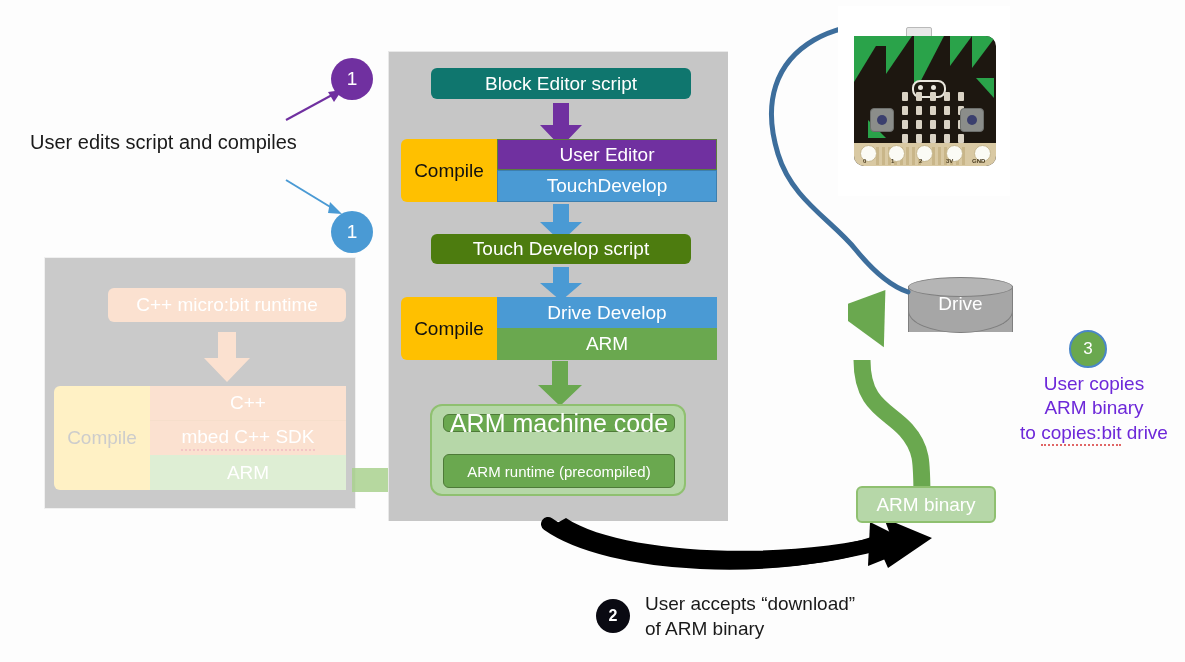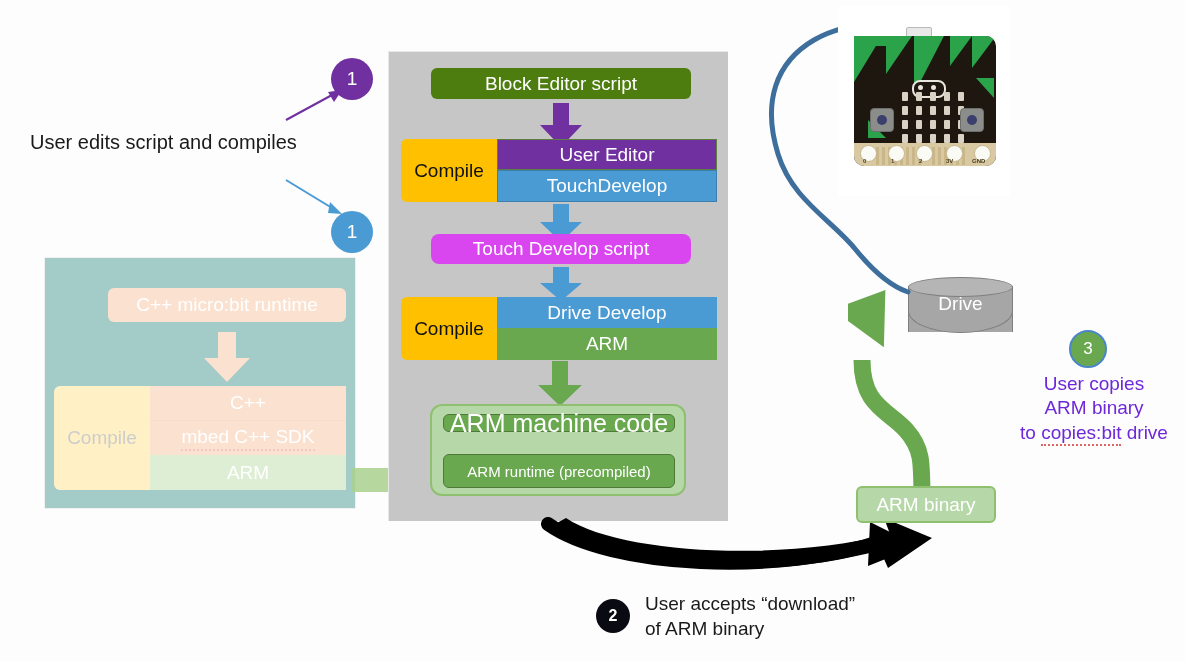--- a/index.html
+++ b/index.html
@@ -8,36 +8,36 @@
   .stage{position:absolute;left:0;top:0;width:1185px;height:662px;background:#fdfdfd;}
   .abs{position:absolute;box-sizing:border-box;}
 
   
   #browser-panel{left:388px;top:51px;width:340px;height:470px;background:#c6c6c6;
       border-left:1px solid #e8e8e8;border-top:1px solid #e8e8e8;}
   #browser-title{left:388px;top:28px;width:340px;font-size:20px;color:#1a1a1a;margin-top:40px;}
 
   .box{border-radius:6px;display:flex;align-items:center;justify-content:center;
        color:#ffffff;font-size:19px;text-align:center;}
-  .purple{background:#4d7c0f;}
-  .blue{background:#d946ef;border-radius:8px;}
+  .purple{background:#0f766e;}
+  .blue{background:#4d7c0f;}
 
   
   .compile-left{background:#ffc000;color:#111;font-size:19px;
        display:flex;align-items:center;justify-content:center;border-radius:6px 0 0 6px;}
   .stack-row{display:flex;align-items:center;justify-content:center;color:#fff;font-size:19px;}
 
   
   #arm-container{left:430px;top:404px;width:256px;height:92px;background:#b6d7a8;
       border:2px solid #8fc070;border-radius:12px;}
   .inner-green{background:#6aa84f;border:1px solid #4e7a38;border-radius:6px;color:#fff;
       display:flex;align-items:center;justify-content:center;}
 
   
-  #legacy-panel{left:45px;top:258px;width:310px;height:250px;background:#0f766e;
+  #legacy-panel{left:45px;top:258px;width:310px;height:250px;background:#737373;
       box-shadow:0 0 0 1px #f0f0f0;opacity:1;}
   #legacy-fade{left:45px;top:258px;width:310px;height:250px;background:rgba(255,255,255,0.62);
       pointer-events:none;}
 
   
   .badge{border-radius:50%;display:flex;align-items:center;justify-content:center;
        color:#fff;font-size:19px;}
   #badge-1-purple{left:331px;top:58px;width:42px;height:42px;background:#7030a0;}
   #badge-1-blue{left:331px;top:211px;width:42px;height:42px;background:#4a9ad4;}
   #badge-3{left:1069px;top:330px;width:38px;height:38px;background:#6aa84f;

